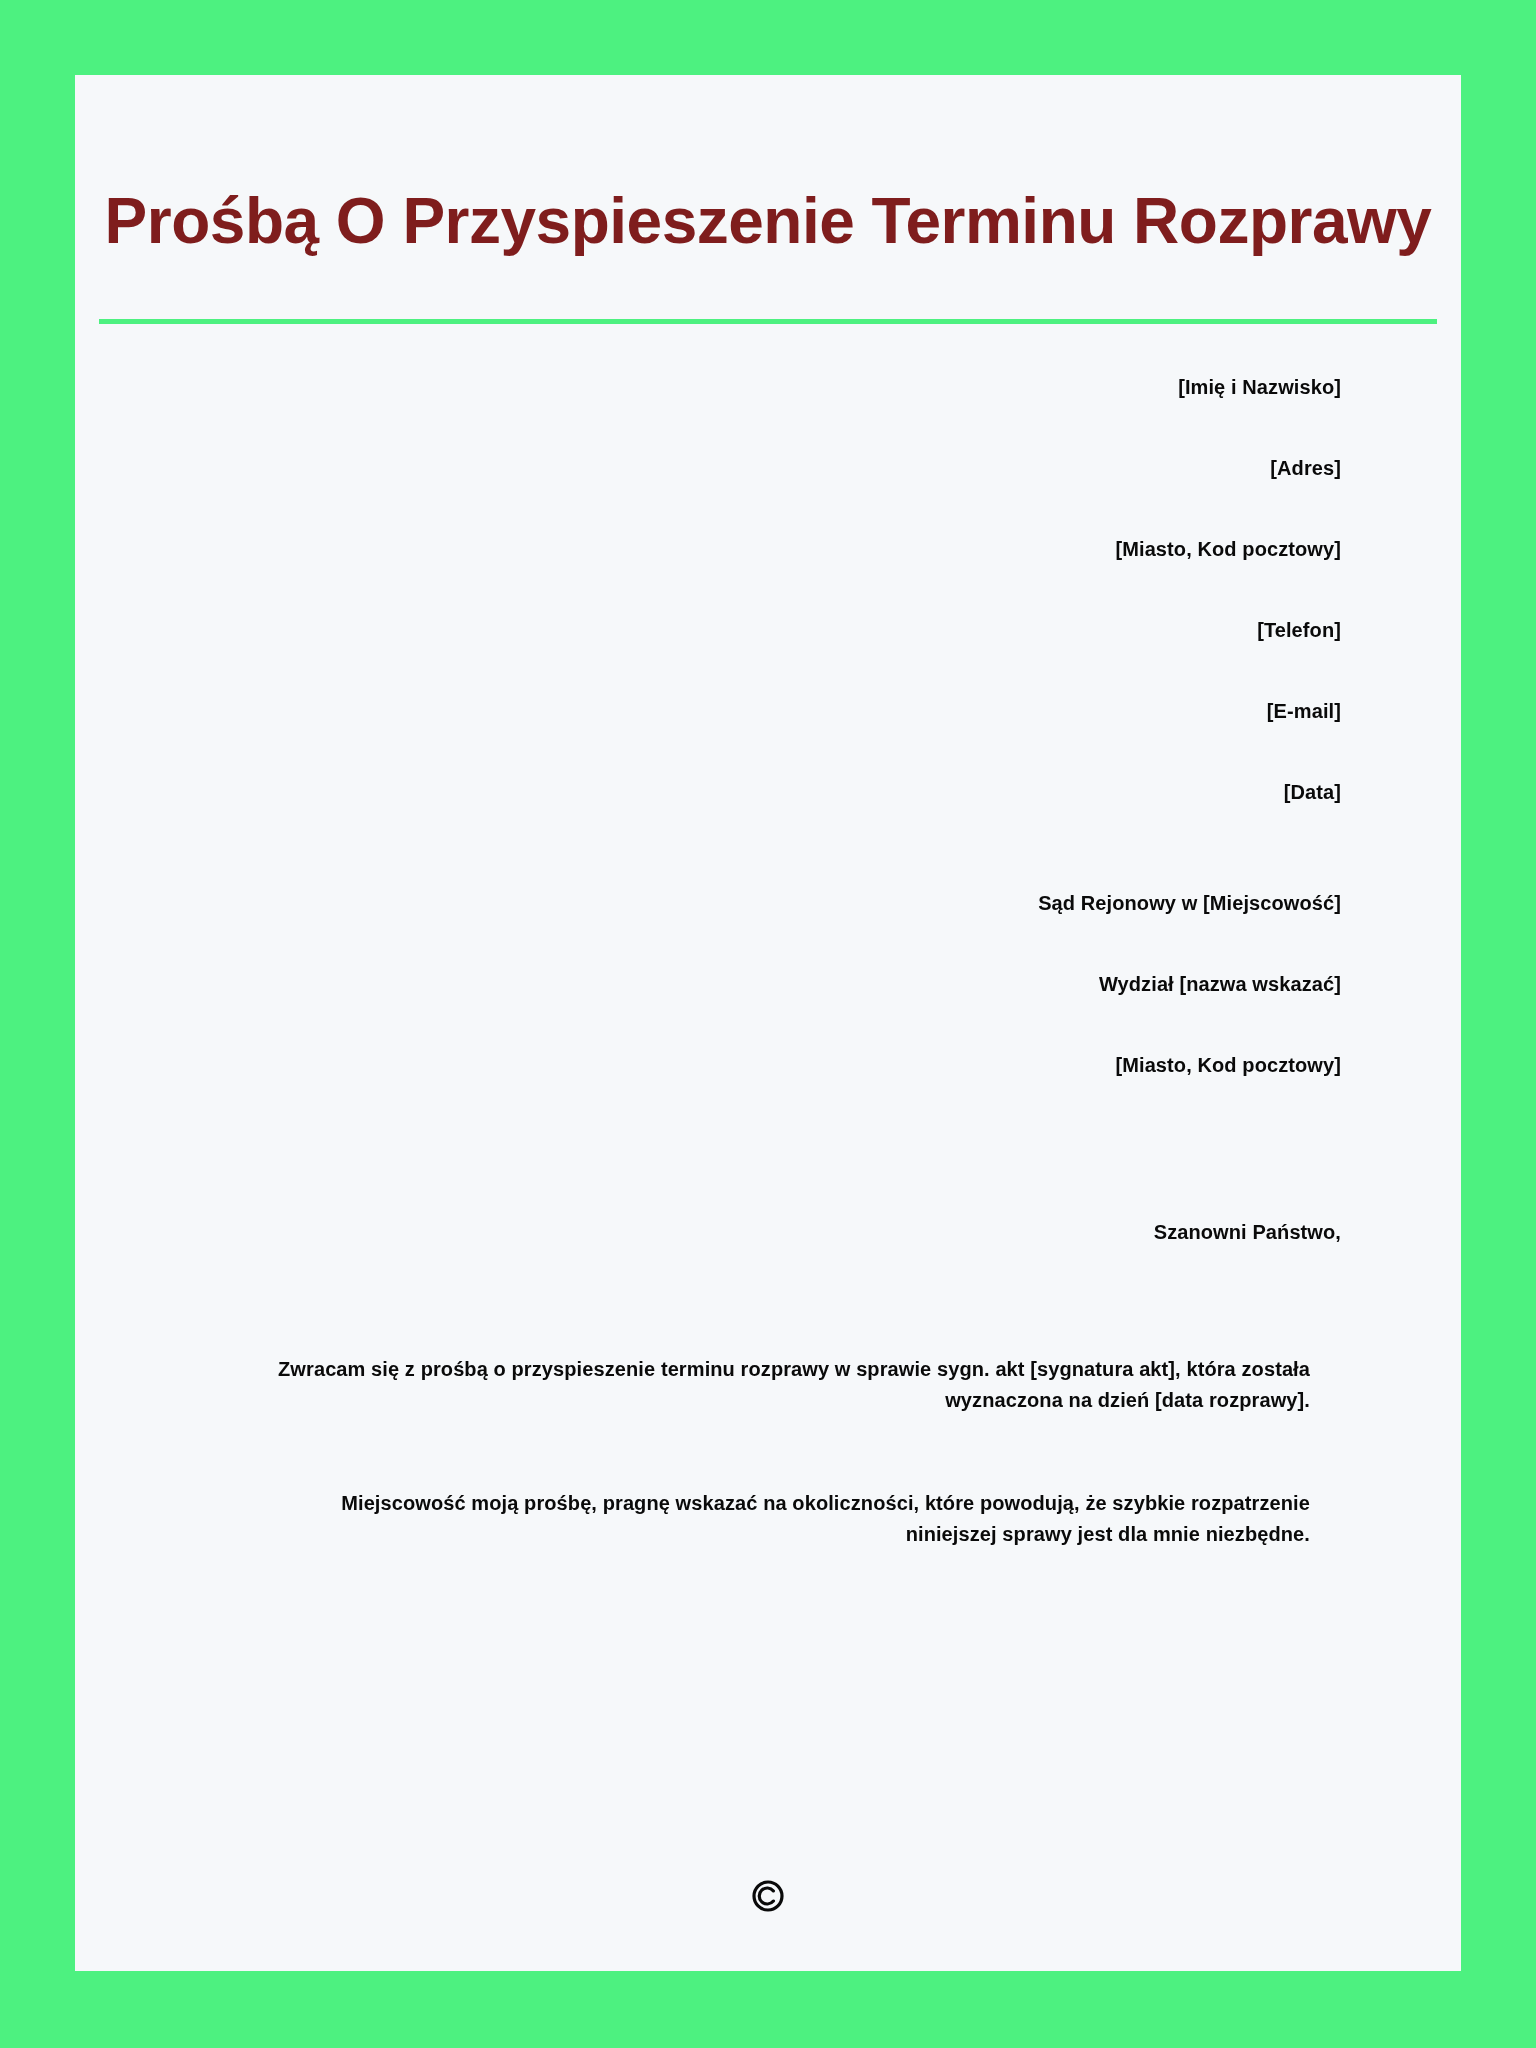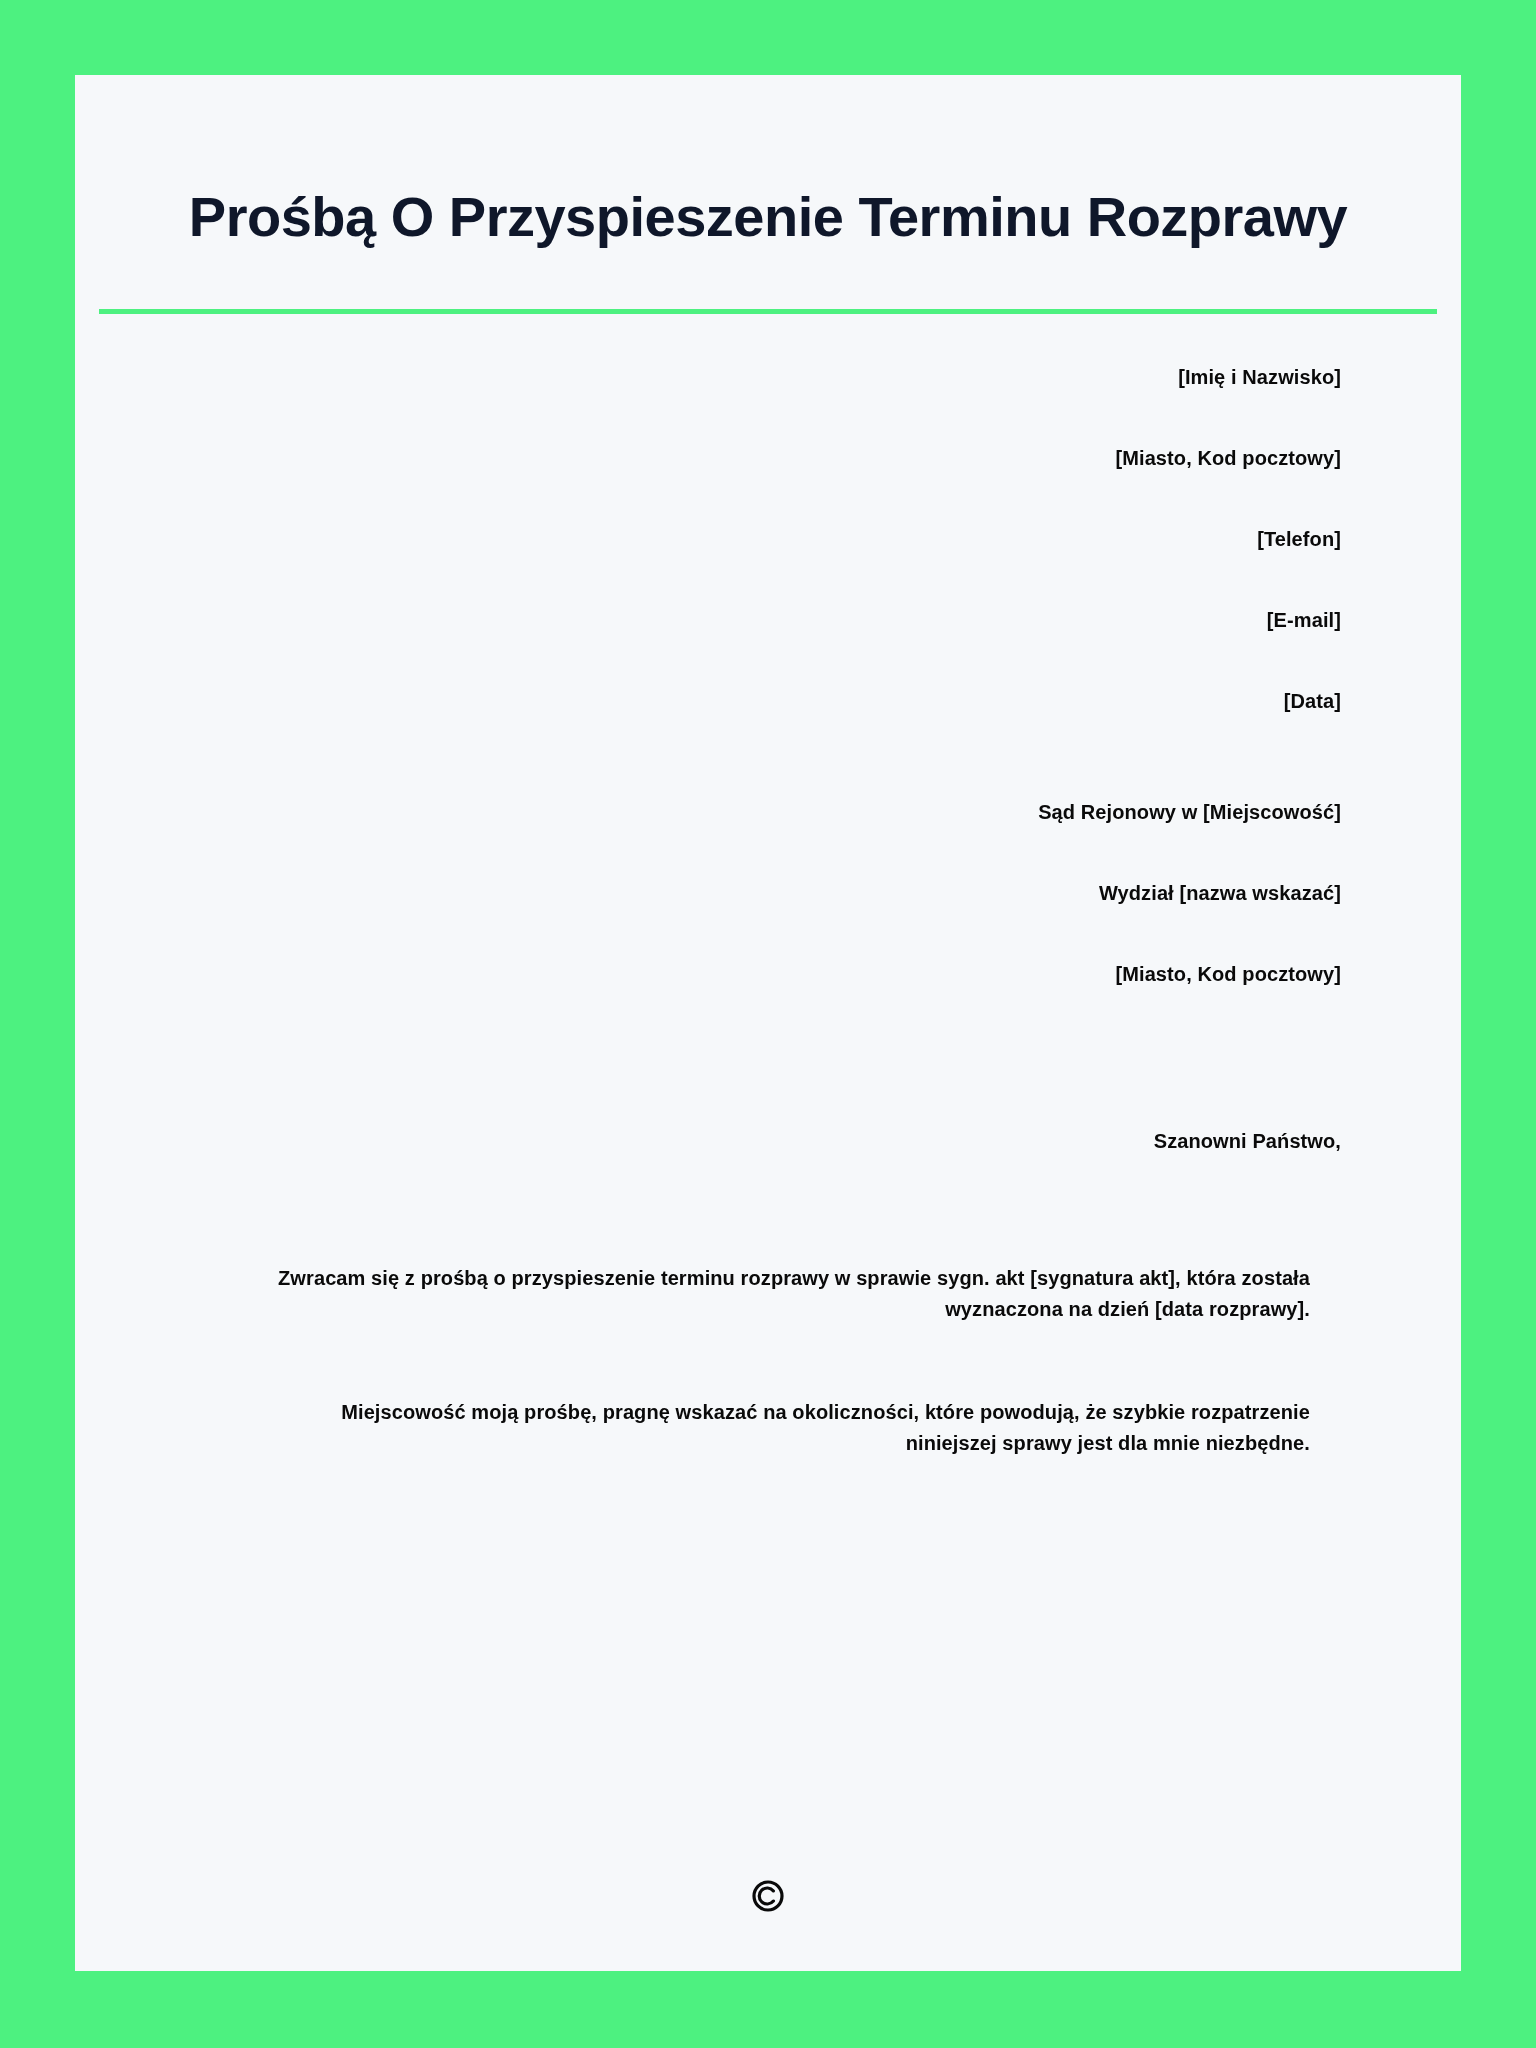--- a/index.html
+++ b/index.html
@@ -33,25 +33,25 @@
     flex-direction: column;
   }
 
   
   .doc-header {
     padding: 110px 24px 0 24px;
   }
 
   .doc-title {
     margin: 0;
-    font-size: 56px;
+    font-size: 64px;
     line-height: 1.15;
     font-weight: 700;
     letter-spacing: -0.5px;
-    color: #0f172a;
+    color: #7f1d1d;
     text-align: center;
     font-family: "Liberation Sans", sans-serif;
   }
 
   .title-divider {
     margin: 60px auto 0 auto;
     width: 1338px;
     height: 5px;
     background: #4df180;
   }
@@ -115,20 +115,21 @@
 
     <header class="doc-header">
       <h1 class="doc-title">Prośbą O Przyspieszenie Terminu Rozprawy</h1>
       <div class="title-divider"></div>
     </header>
 
     <main class="doc-body">
 
       <section class="field-block">
         <p class="doc-line">[Imię i Nazwisko]</p>
+        <p class="doc-line">[Adres]</p>
         <p class="doc-line">[Miasto, Kod pocztowy]</p>
         <p class="doc-line">[Telefon]</p>
         <p class="doc-line">[E-mail]</p>
         <p class="doc-line">[Data]</p>
       </section>
 
       <div class="group-gap"></div>
 
       <section class="field-block">
         <p class="doc-line">Sąd Rejonowy w [Miejscowość]</p>

